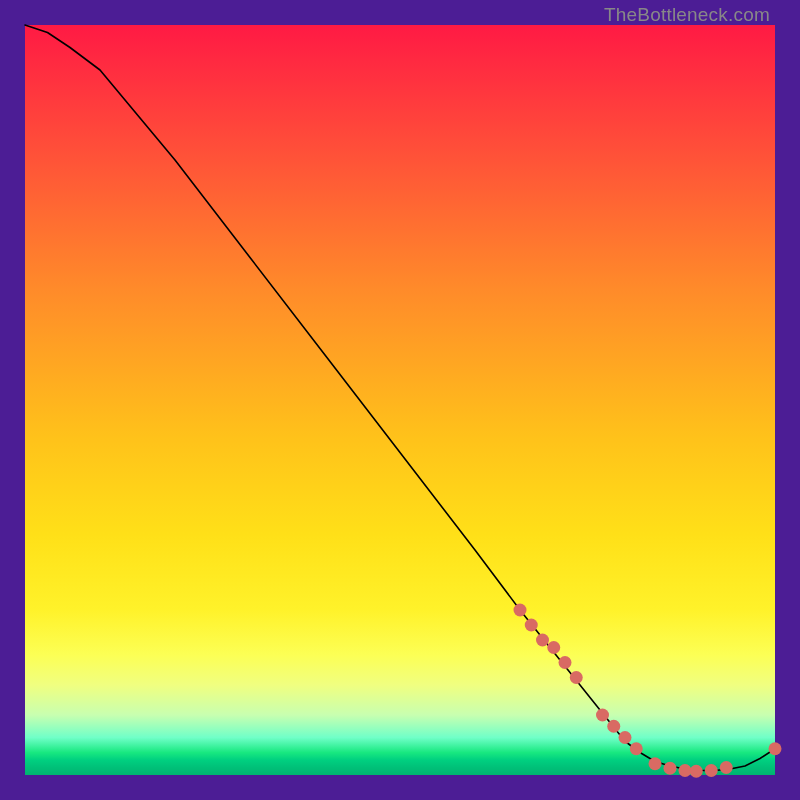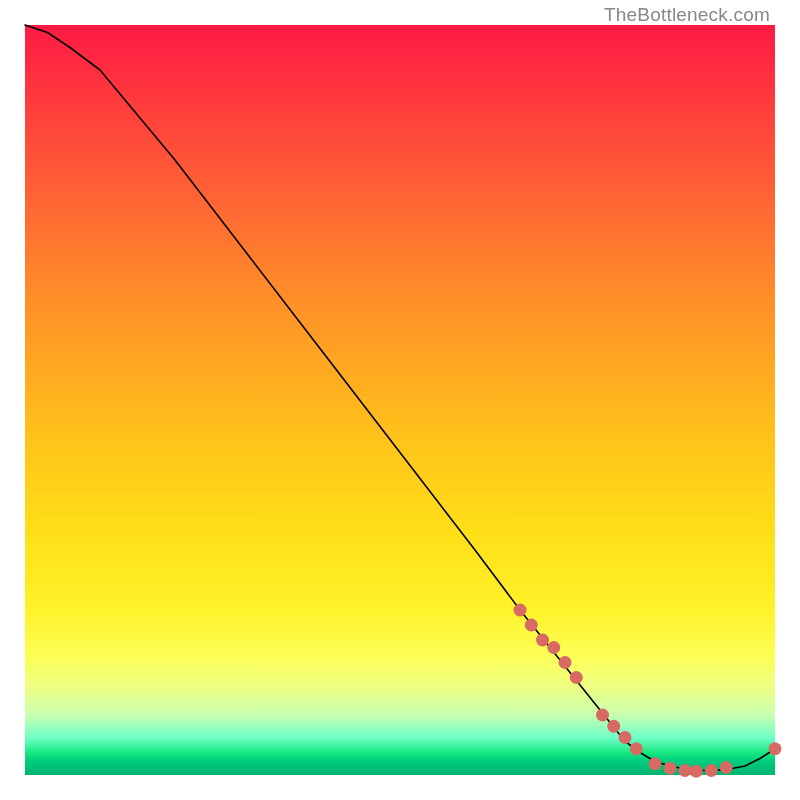--- a/index.html
+++ b/index.html
@@ -1,17 +1,17 @@
 <!DOCTYPE html>
 <html><head>
 <meta charset="utf-8">
 <style>
   * { margin: 0; padding: 0; box-sizing: border-box; }
   body { width: 800px; height: 800px; background: #000; font-family: Arial, sans-serif; overflow: hidden; }
-  .container { width: 800px; height: 800px; position: relative; background: #ffffff; }
+  .container { width: 800px; height: 800px; position: relative; background: #4c1d95; }
   .plot-area {
     position: absolute;
     left: 25px;
     top: 25px;
     width: 750px;
     height: 750px;
     background: linear-gradient(to bottom,
       #ff1a44 0%,
       #ff4a3a 15%,
       #ff8a2a 35%,

